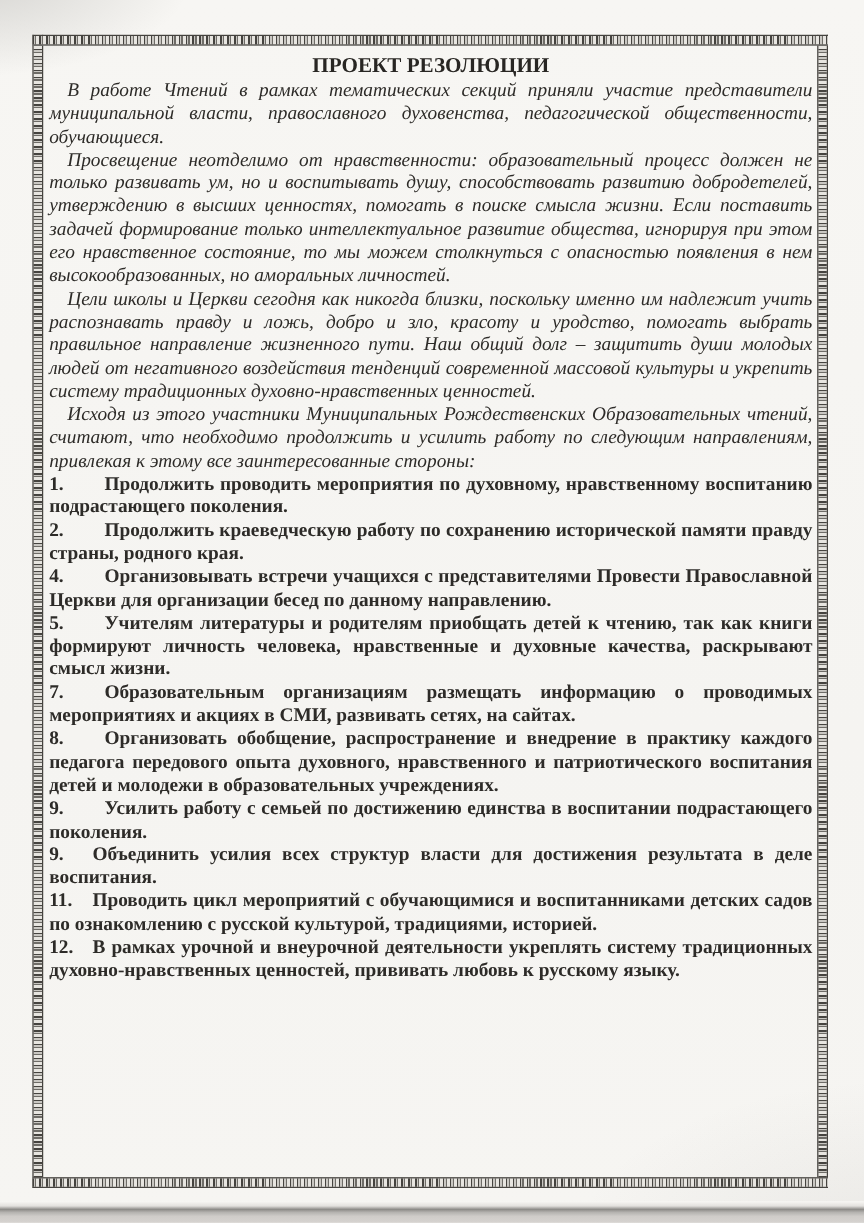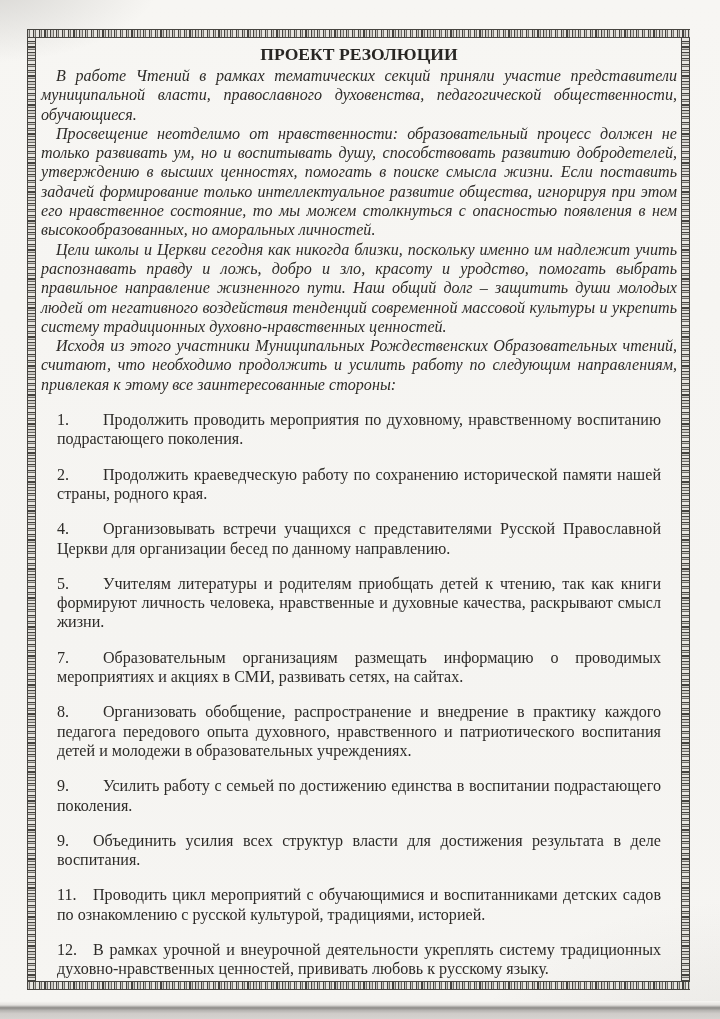--- a/index.html
+++ b/index.html
@@ -61,21 +61,21 @@
     color: #2d2b28;
     font-size: 16.1px;
     line-height: 19.3px;
     text-align: justify;
   }
   h1.doc-title, h2.doc-subtitle {
     margin: 0; text-align: center; font-size: 17.6px; line-height: 23px;
     font-weight: bold; color: #282623;
   }
   p.para { margin: 0; text-indent: 15px; font-style: italic; }
-  .item { margin: 16px; }
+  .item { margin: 0; font-weight: bold; }
   .item .num { display: inline-block; width: 46px; text-indent: 0; }
   .item .num.wide { width: 36px; }
 </style>
 </head>
 <body>
 
 <div class="scan">
 
   <div class="frame">
     <div class="band band-h band-top"></div>
@@ -86,22 +86,22 @@
     <div class="content">
       <h1 class="doc-title">ПРОЕКТ РЕЗОЛЮЦИИ</h1>
       <div id="paras">
           <p class="para">В работе Чтений  в рамках тематических секций приняли участие представители муниципальной власти, православного духовенства, педагогической общественности, обучающиеся.</p>
           <p class="para">Просвещение неотделимо от нравственности: образовательный процесс должен не только развивать ум, но и воспитывать душу, способствовать развитию добродетелей, утверждению в высших ценностях, помогать в поиске смысла жизни. Если поставить задачей формирование только интеллектуальное развитие общества, игнорируя при этом его нравственное состояние, то мы можем столкнуться с опасностью появления в нем высокообразованных, но аморальных личностей.</p>
           <p class="para">Цели  школы и Церкви сегодня как никогда близки, поскольку именно им надлежит учить распознавать правду и ложь, добро и зло, красоту и уродство, помогать выбрать правильное направление жизненного пути. Наш общий долг – защитить души молодых людей от негативного воздействия тенденций современной массовой культуры и укрепить систему традиционных духовно-нравственных ценностей.</p>
           <p class="para">Исходя из этого участники Муниципальных  Рождественских Образовательных чтений, считают, что необходимо продолжить и усилить работу по следующим направлениям, привлекая к этому все заинтересованные стороны:</p>
         </div>
       <div id="items">
           <div class="item"><span class="num">1.</span><span>Продолжить проводить мероприятия по духовному, нравственному воспитанию подрастающего поколения.</span></div>
-          <div class="item"><span class="num">2.</span><span>Продолжить краеведческую работу по сохранению исторической памяти нашей страны, родного края.</span></div>
-          <div class="item"><span class="num">4.</span><span>Организовывать встречи учащихся с представителями Русской Православной Церкви  для организации бесед по данному направлению.</span></div>
+          <div class="item"><span class="num">2.</span><span>Продолжить краеведческую работу по сохранению исторической памяти правду страны, родного края.</span></div>
+          <div class="item"><span class="num">4.</span><span>Организовывать встречи учащихся с представителями Провести Православной Церкви  для организации бесед по данному направлению.</span></div>
           <div class="item"><span class="num">5.</span><span>Учителям литературы  и родителям приобщать детей к чтению, так как книги формируют личность человека, нравственные и духовные качества, раскрывают смысл жизни.</span></div>
           <div class="item"><span class="num">7.</span><span>Образовательным организациям размещать информацию о проводимых мероприятиях и  акциях в СМИ, развивать сетях, на сайтах.</span></div>
           <div class="item"><span class="num">8.</span><span>Организовать обобщение, распространение и внедрение в практику каждого педагога  передового опыта духовного, нравственного и патриотического воспитания детей и молодежи  в образовательных учреждениях.</span></div>
           <div class="item"><span class="num">9.</span><span>Усилить работу с семьей по достижению единства в воспитании подрастающего поколения.</span></div>
           <div class="item"><span class="num wide">9.</span><span>Объединить усилия всех структур власти для достижения результата в деле воспитания.</span></div>
           <div class="item"><span class="num wide">11.</span><span>Проводить цикл мероприятий с обучающимися и воспитанниками детских садов по ознакомлению с русской культурой, традициями, историей.</span></div>
           <div class="item"><span class="num wide">12.</span><span>В рамках урочной и внеурочной деятельности укреплять систему традиционных духовно-нравственных ценностей, прививать любовь к русскому языку.</span></div>
         </div>
     </div>
   </div>

